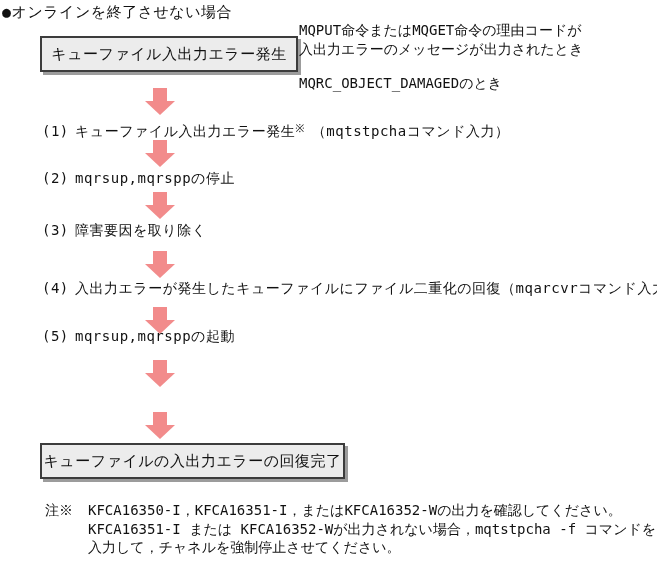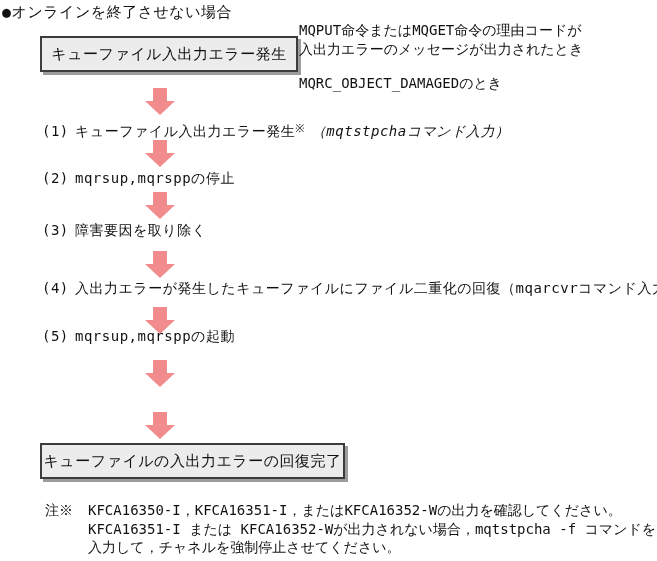--- a/index.html
+++ b/index.html
@@ -40,21 +40,21 @@
     border-right:15px solid transparent;
     border-top:14px solid var(--arrow);
   }
 
   .step{
     position:absolute;left:42px;
     font-size:14px;white-space:nowrap;letter-spacing:0.5px;
   }
   .step .num{display:inline-block;width:33px;}
   .step .ref{font-size:11px;vertical-align:4px;}
-  .step .sfx{margin-left:7px;font-style:italic;}
+  .step .sfx{margin-left:7px;}
 
   .note{
     position:absolute;left:45px;top:501px;
     font-size:14px;line-height:18.5px;white-space:nowrap;
     display:flex;
   }
   .note-label{width:43px;flex:none;}
 </style>
 </head>
 <body>

